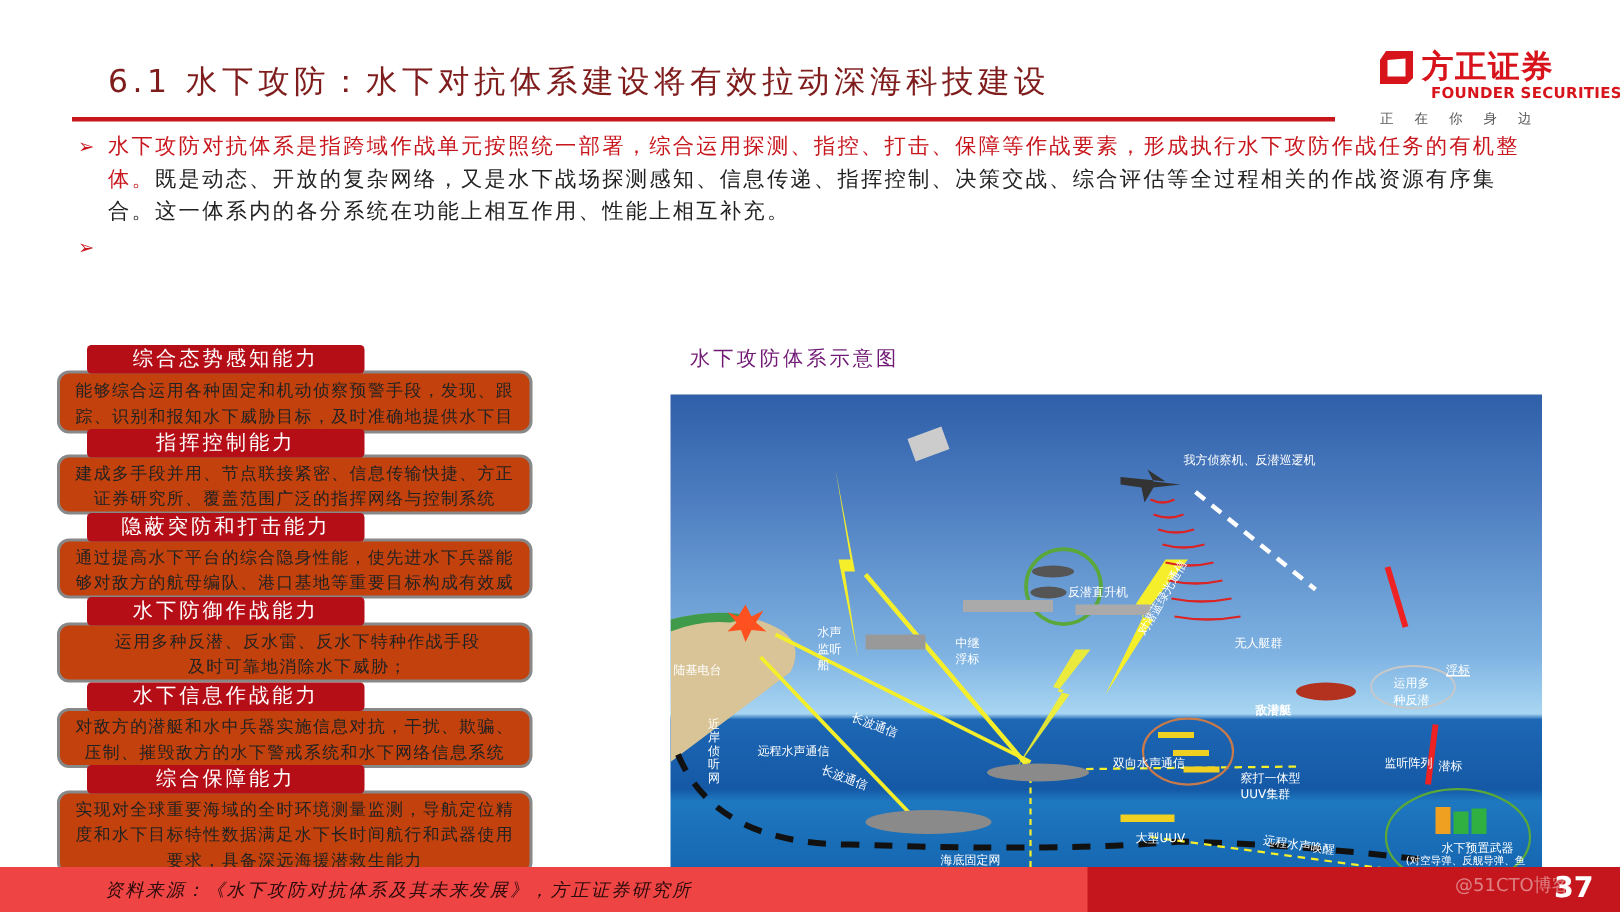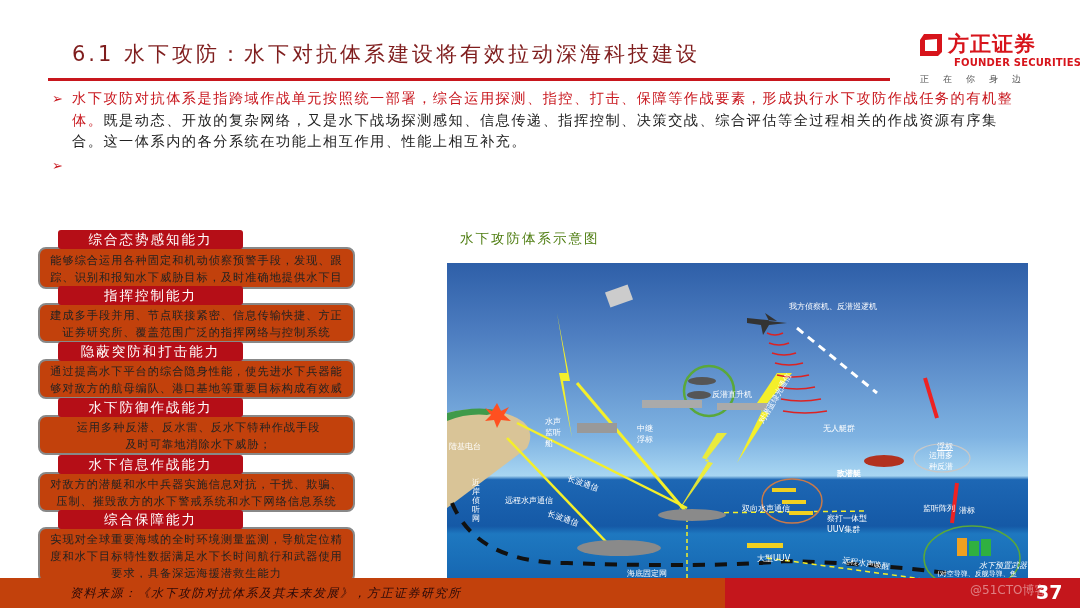--- a/index.html
+++ b/index.html
@@ -18,26 +18,26 @@
   .bullets { position: absolute; left: 48px; top: 88px; width: 975px; }
   .bullet { position: relative; padding-left: 24px; font-size: 14.2px; line-height: 21.5px; letter-spacing: 1.5px; margin-bottom: 2px; }
   .bullet .arrow { position: absolute; left: 4px; top: 0; color: #c8161d; font-size: 13px; }
   .bullet .hl { color: #c8161d; }
 
   .caps { position: absolute; left: 38px; top: 230px; width: 395px; }
   .cap { position: absolute; left: 0; width: 395px; }
   .cap .tag { position: absolute; left: 20px; top: 0; width: 185px; height: 19px; background: #b50e17; color: #fff; font-size: 13.5px; text-align: center; line-height: 19px; letter-spacing: 2px; border-radius: 3px; z-index: 2; }
   .cap .box { position: absolute; left: 0; top: 17px; width: 317px; border: 2px solid #888; border-radius: 8px; background: #c2410c; padding: 2px 6px; font-size: 11.2px; line-height: 17px; letter-spacing: 1px; text-align: center; color: #222; }
 
-  .fig-title { position: absolute; left: 460px; top: 230px; font-size: 13.5px; letter-spacing: 2px; color: #4d7c0f; }
+  .fig-title { position: absolute; left: 460px; top: 230px; font-size: 13.5px; letter-spacing: 2px; color: #701a75; }
   .fig { position: absolute; left: 447px; top: 247px; width: 581px; height: 387px; overflow: hidden; background: linear-gradient(#2e5fa8 0%, #4d7dc0 18%, #7fb3e2 45%, #a8d6f2 55%, #1d67b4 56%, #1559a6 68%, #1e78c0 70%, #1462ad 85%, #0f4f95 100%); margin-top: 16px; }
   .fig svg { position: absolute; left: 0; top: 0; }
   .fig .lbl { position: absolute; color: #fff; font-size: 8px; white-space: nowrap; }
 
-  .footer { position: absolute; left: 0; top: 578px; width: 1080px; height: 30px; background: #c2410c; }
+  .footer { position: absolute; left: 0; top: 578px; width: 1080px; height: 30px; background: #ef4444; }
   .footer .seg2 { position: absolute; left: 270px; top: 0; width: 40px; height: 30px; background: #c4161c; }
   .footer .seg3 { position: absolute; left: 725px; top: 0; width: 355px; height: 30px; background: #c4161c; }
   .footer .source { position: absolute; left: 70px; top: 7px; font-size: 12px; font-style: italic; color: #2a0a0a; letter-spacing: 1.5px; white-space: nowrap; font-family: "DejaVu Serif", serif; }
   .footer .page { position: absolute; left: 1036px; top: 3px; font-size: 19px; font-weight: bold; color: #fff; }
   .footer .wm { position: absolute; left: 970px; top: 4px; font-size: 12px; color: rgba(255,255,255,0.45); white-space: nowrap; }
 </style>
 </head>
 <body>
 
 <div class="title">6.1 水下攻防：水下对抗体系建设将有效拉动深海科技建设</div>
@@ -173,24 +173,24 @@
   <span class="lbl" style="left:120px;top:215px;transform:rotate(20deg);">长波通信</span>
   <span class="lbl" style="left:100px;top:250px;transform:rotate(20deg);">长波通信</span>
   <span class="lbl" style="left:58px;top:232px;">远程水声通信</span>
   <span class="lbl" style="left:295px;top:240px;">双向水声通信</span>
   <span class="lbl" style="left:390px;top:205px;font-weight:bold;">敌潜艇</span>
   <span class="lbl" style="left:380px;top:250px;width:50px;white-space:normal;">察打一体型UUV集群</span>
   <span class="lbl" style="left:310px;top:290px;">大型UUV</span>
   <span class="lbl" style="left:395px;top:295px;transform:rotate(8deg);">远程水声唤醒</span>
   <span class="lbl" style="left:180px;top:305px;">海底固定网</span>
   <span class="lbl" style="left:482px;top:187px;width:30px;white-space:normal;">运用多种反潜</span>
-  <span class="lbl" style="left:490px;top:178px;text-decoration:underline;">浮标</span>
+  <span class="lbl" style="left:517px;top:178px;text-decoration:underline;">浮标</span>
   <span class="lbl" style="left:512px;top:242px;">潜标</span>
   <span class="lbl" style="left:476px;top:240px;">监听阵列</span>
-  <span class="lbl" style="left:532px;top:297px;font-style:italic;">水下预置武器</span>
+  <span class="lbl" style="left:514px;top:297px;">水下预置武器</span>
   <span class="lbl" style="left:490px;top:306px;font-size:7px;width:80px;white-space:normal;text-align:center;">(对空导弹、反舰导弹、鱼雷、水雷等)</span>
 </div>
 
 <div class="footer">
   <div class="seg2" style="left:270px;width:0;"></div>
   <div class="seg3"></div>
   <div class="source">资料来源：《水下攻防对抗体系及其未来发展》，方正证券研究所</div>
   <div class="wm">@51CTO博客</div>
   <div class="page">37</div>
 </div>

